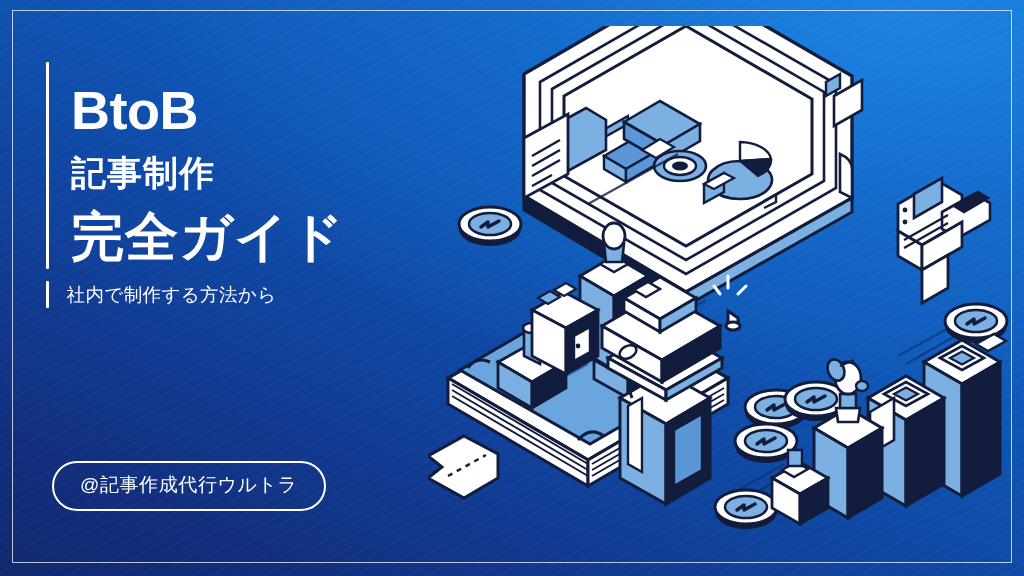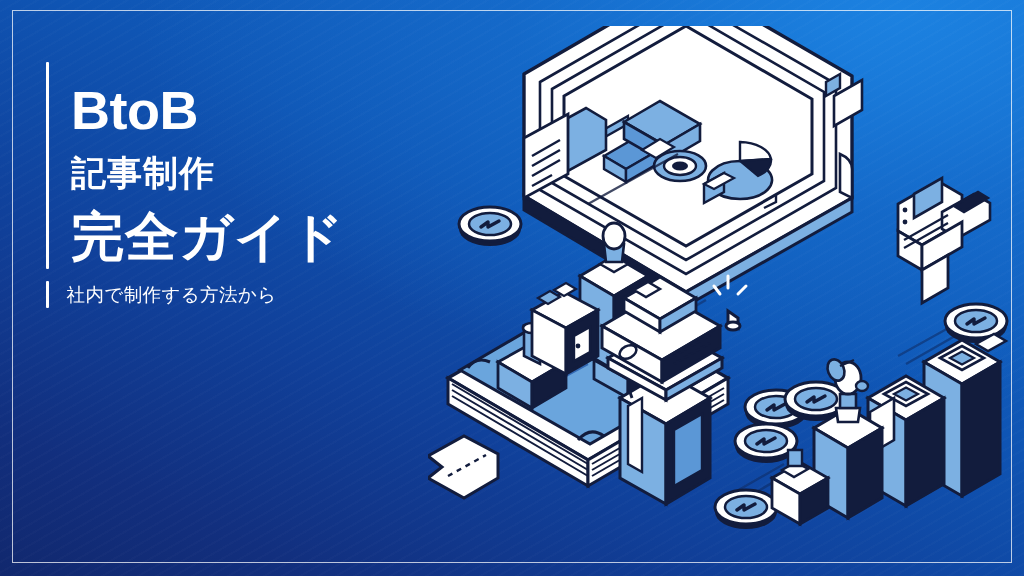--- a/index.html
+++ b/index.html
@@ -76,20 +76,21 @@
       </h1>
     </div>
 
     <div class="sub-wrap">
       <div class="rule-short"></div>
       <p class="subtitle">
         <span>社内で制作する方法から</span>
       </p>
     </div>
 
+    <div class="badge">@記事作成代行ウルトラ</div>
   </div>
 
   <div class="illus">
     <svg viewBox="0 0 600 520" xmlns="http://www.w3.org/2000/svg">
       <defs>
         <g id="coin-g">
           <ellipse cx="0" cy="8" rx="31" ry="17" fill="#121c3d"></ellipse>
           <ellipse cx="0" cy="3" rx="31" ry="17" fill="#ffffff" stroke="#121c3d" stroke-width="3"></ellipse>
           <ellipse cx="0" cy="3" rx="21" ry="11" fill="#7cb0e2" stroke="#121c3d" stroke-width="2.5"></ellipse>
           <path d="M -9 6 L -2 1 L -2 6 L 9 0" stroke="#121c3d" stroke-width="3.4" fill="none" stroke-linecap="round" stroke-linejoin="round"></path>

